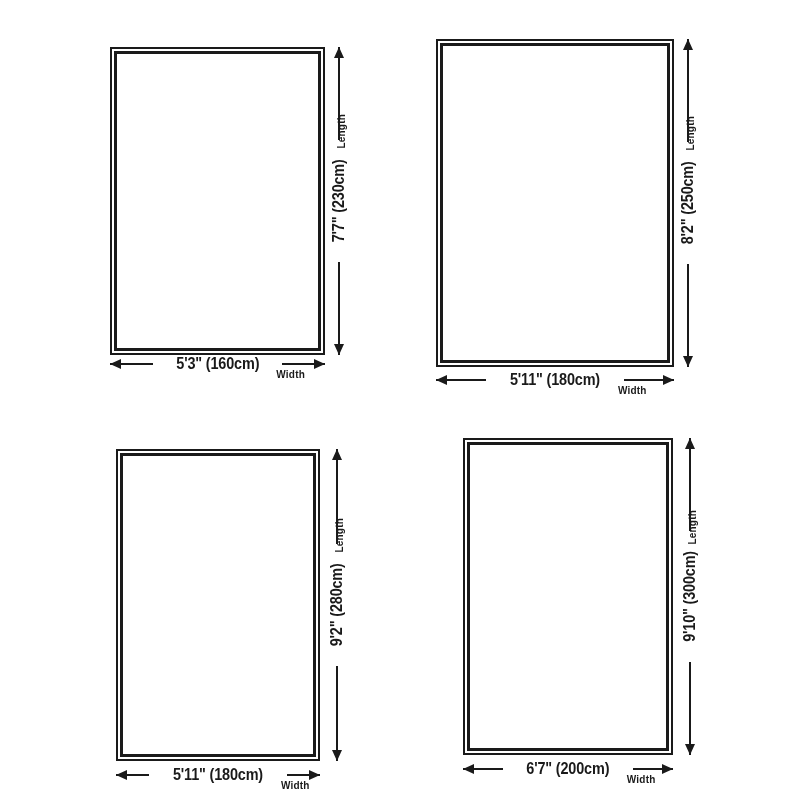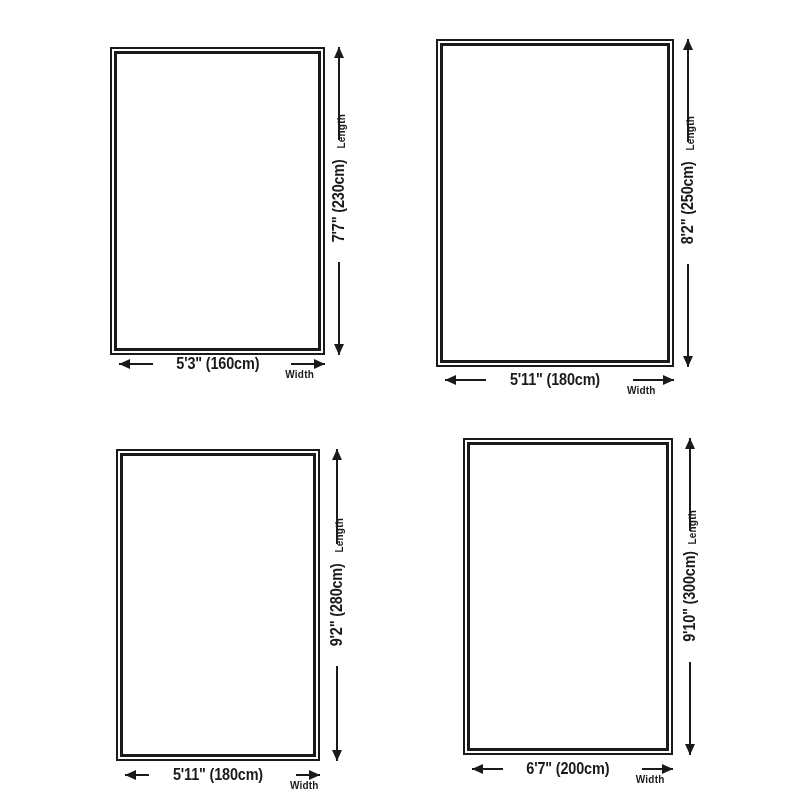--- a/index.html
+++ b/index.html
@@ -24,21 +24,21 @@
     border-bottom:11px solid var(--ink);
   }
   .vseg.bottom::after {
     content:""; position:absolute; bottom:0; left:50%; transform:translateX(-50%);
     width:0; height:0; border-left:5px solid transparent; border-right:5px solid transparent;
     border-top:11px solid var(--ink);
   }
 
   
   .hdim { position:absolute; height:22px; display:flex; align-items:center; }
-  .hseg { flex:1; height:2px; background:var(--ink); position:relative;margin-left:9px; }
+  .hseg { flex:1; height:2px; background:var(--ink); position:relative; }
   .hseg.left::before {
     content:""; position:absolute; left:0; top:50%; transform:translateY(-50%);
     width:0; height:0; border-top:5px solid transparent; border-bottom:5px solid transparent;
     border-right:11px solid var(--ink);
   }
   .hseg.right::after {
     content:""; position:absolute; right:0; top:50%; transform:translateY(-50%);
     width:0; height:0; border-top:5px solid transparent; border-bottom:5px solid transparent;
     border-left:11px solid var(--ink);
   }

